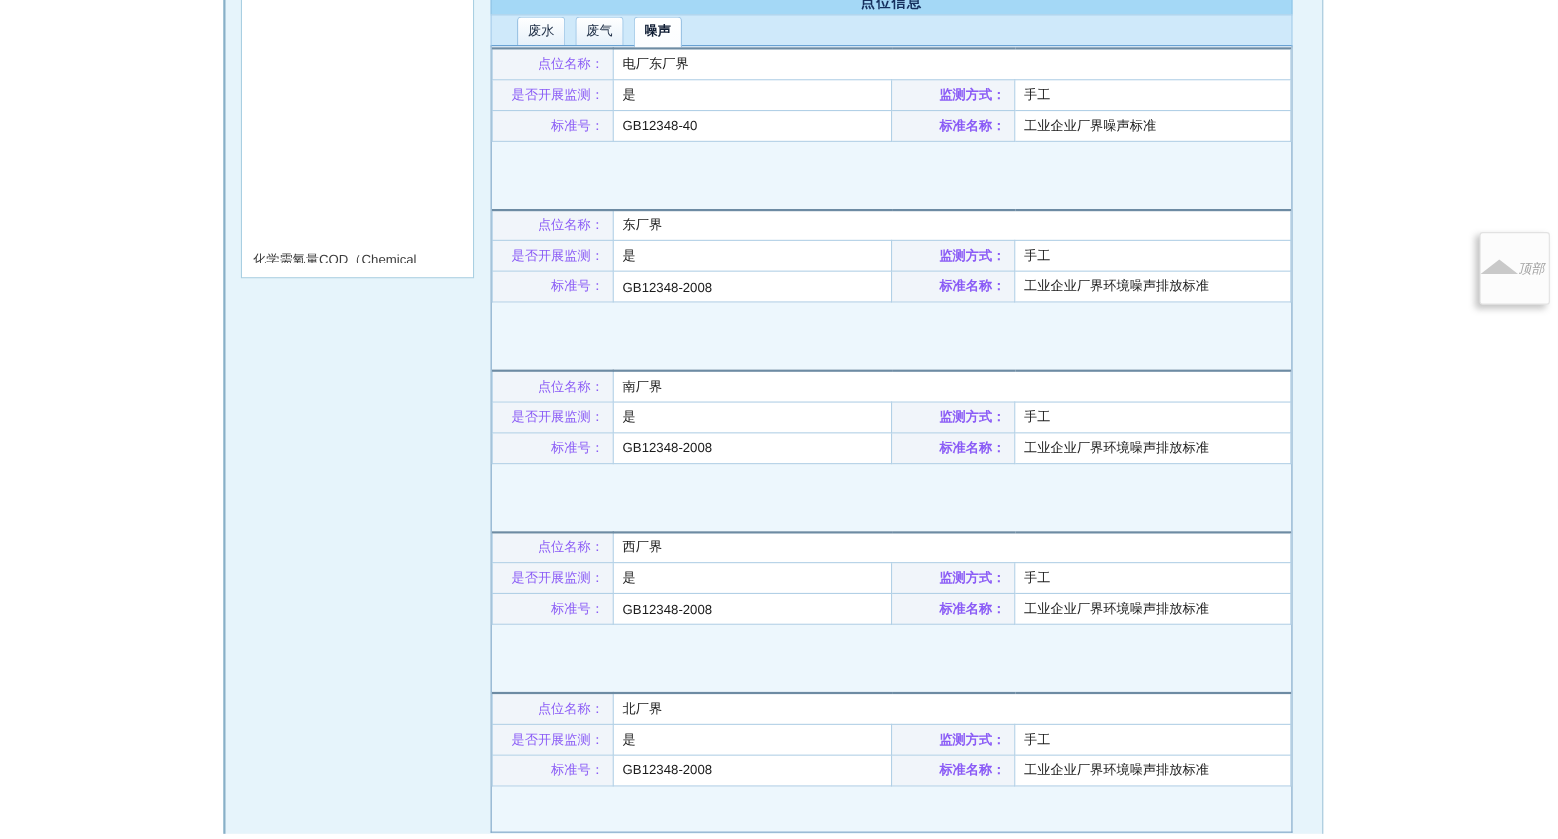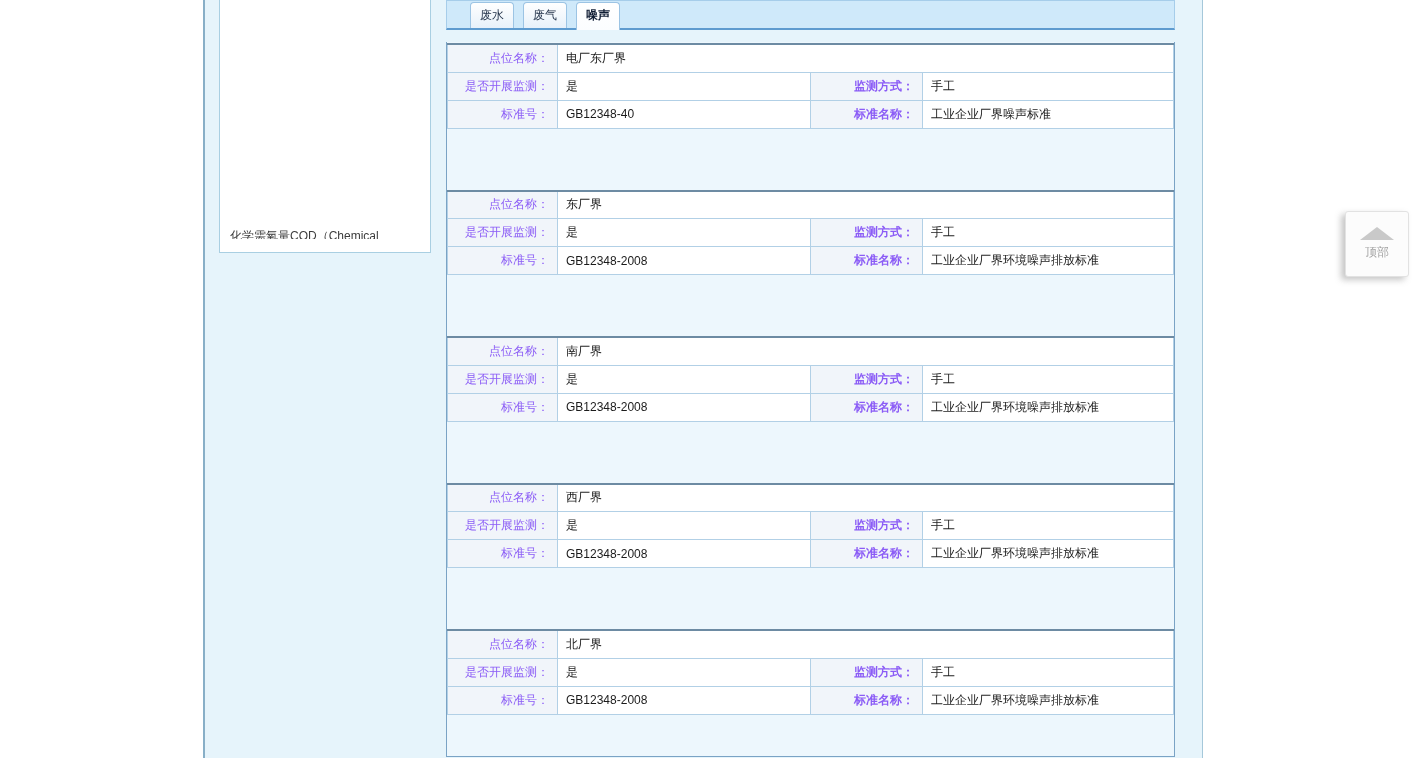--- a/index.html
+++ b/index.html
@@ -66,22 +66,23 @@
   td.lbl { background:#f1f5fa; color:#8b5cf6; text-align:right; }
   td.val { background:#ffffff; color:#1b1b1b; text-align:left; }
   .w1 { width:110px; }
   .w2 { width:253px; }
   .w3 { width:112px;font-weight:bold; }
   
   .top-btn {
     position:absolute; left:1345px; top:211px; width:64px; height:66px;
     background:#fcfcfc; border:1px solid #e2e2e2; border-radius:3px;
     box-shadow:-4px 3px 6px rgba(130,130,130,0.45);
-    display:flex; flex-direction:column; align-items:center; justify-content:center;
+    display:flex; flex-direction:row; align-items:center; 
     cursor:pointer;
+    font-style:italic;
   }
   .top-btn .tri {
     width:0; height:0; margin-bottom:4px;
     border-left:17px solid transparent; border-right:17px solid transparent;
     border-bottom:13px solid #c9c9c9;
   }
   .top-btn .cap { color:#a3a3a3; font-size:12px; }
 </style>
 </head>
 <body>
@@ -91,20 +92,23 @@
   <div class="main-bg"></div>
 
   <div class="left-panel">
     <div class="clipped-line">
       <span>化学需氧量COD（Chemical</span>
     </div>
   </div>
 
   <div class="tab-panel">
 
+    <div class="panel-header">
+      <span>点位信息</span>
+    </div>
 
     <div class="tab-strip">
       <div class="tab">废水</div>
       <div class="tab">废气</div>
       <div class="tab active">噪声</div>
     </div>
 
     <div class="panel-content">
 
       <table class="rec">

